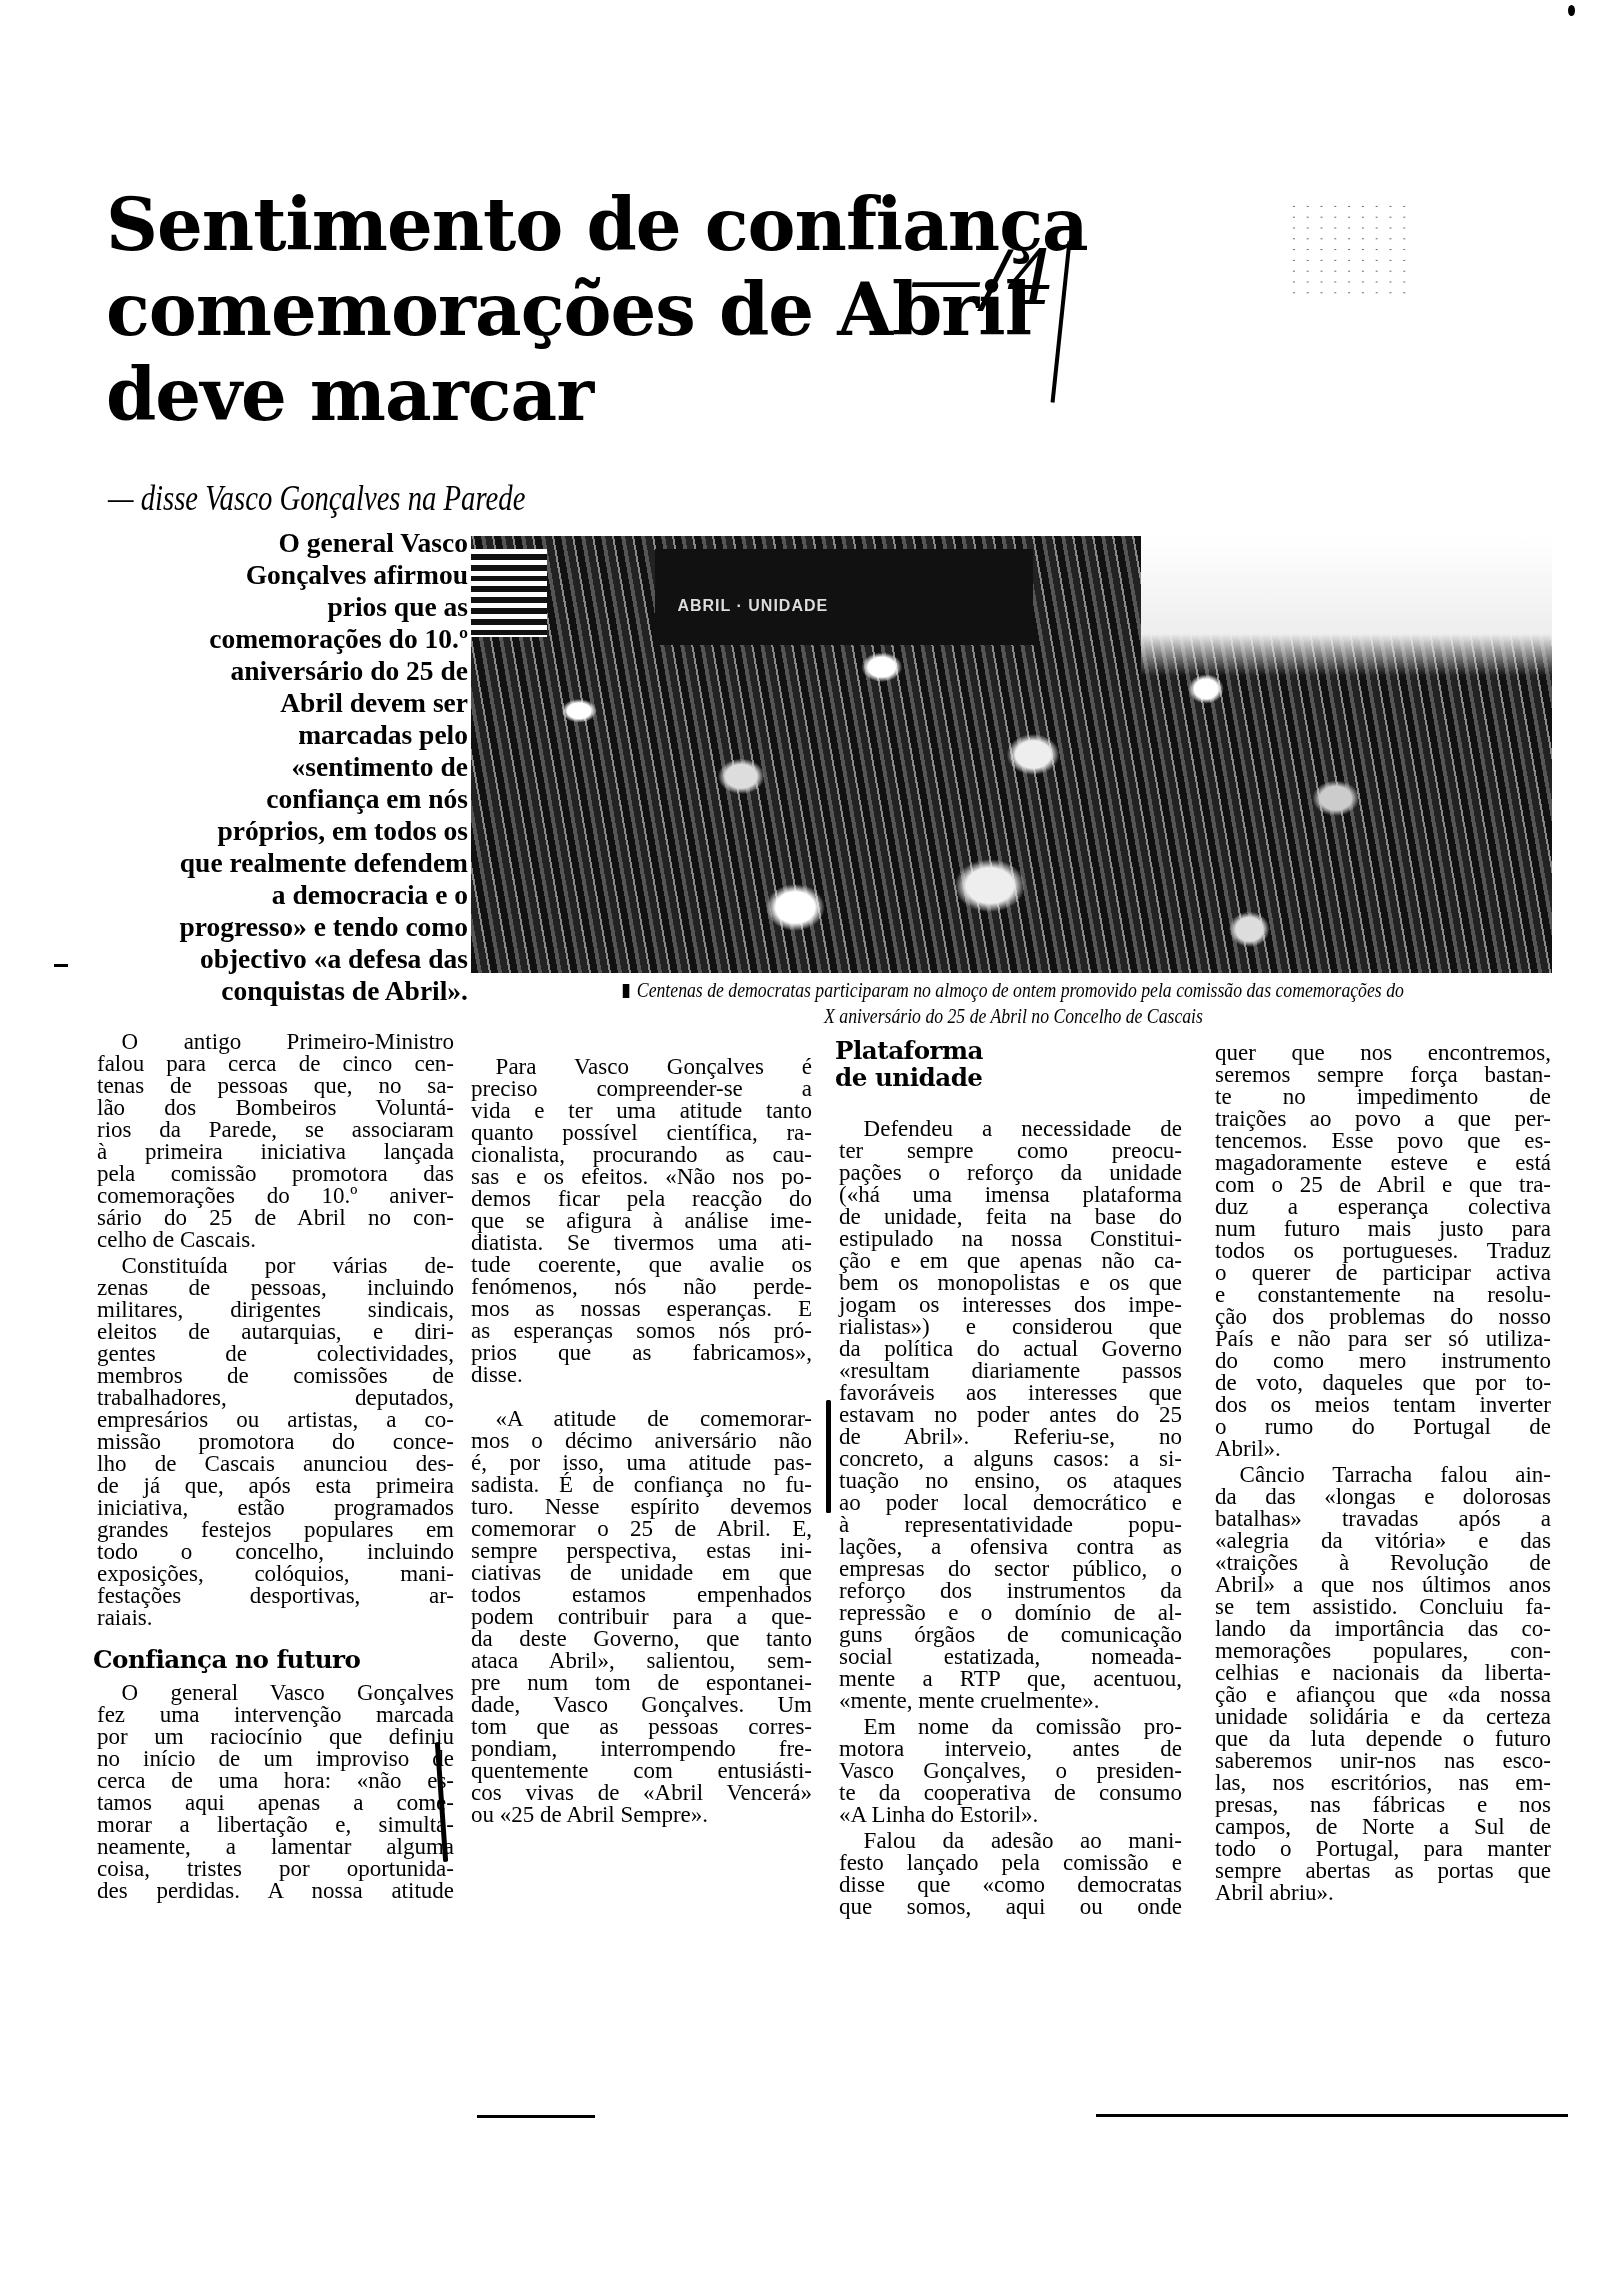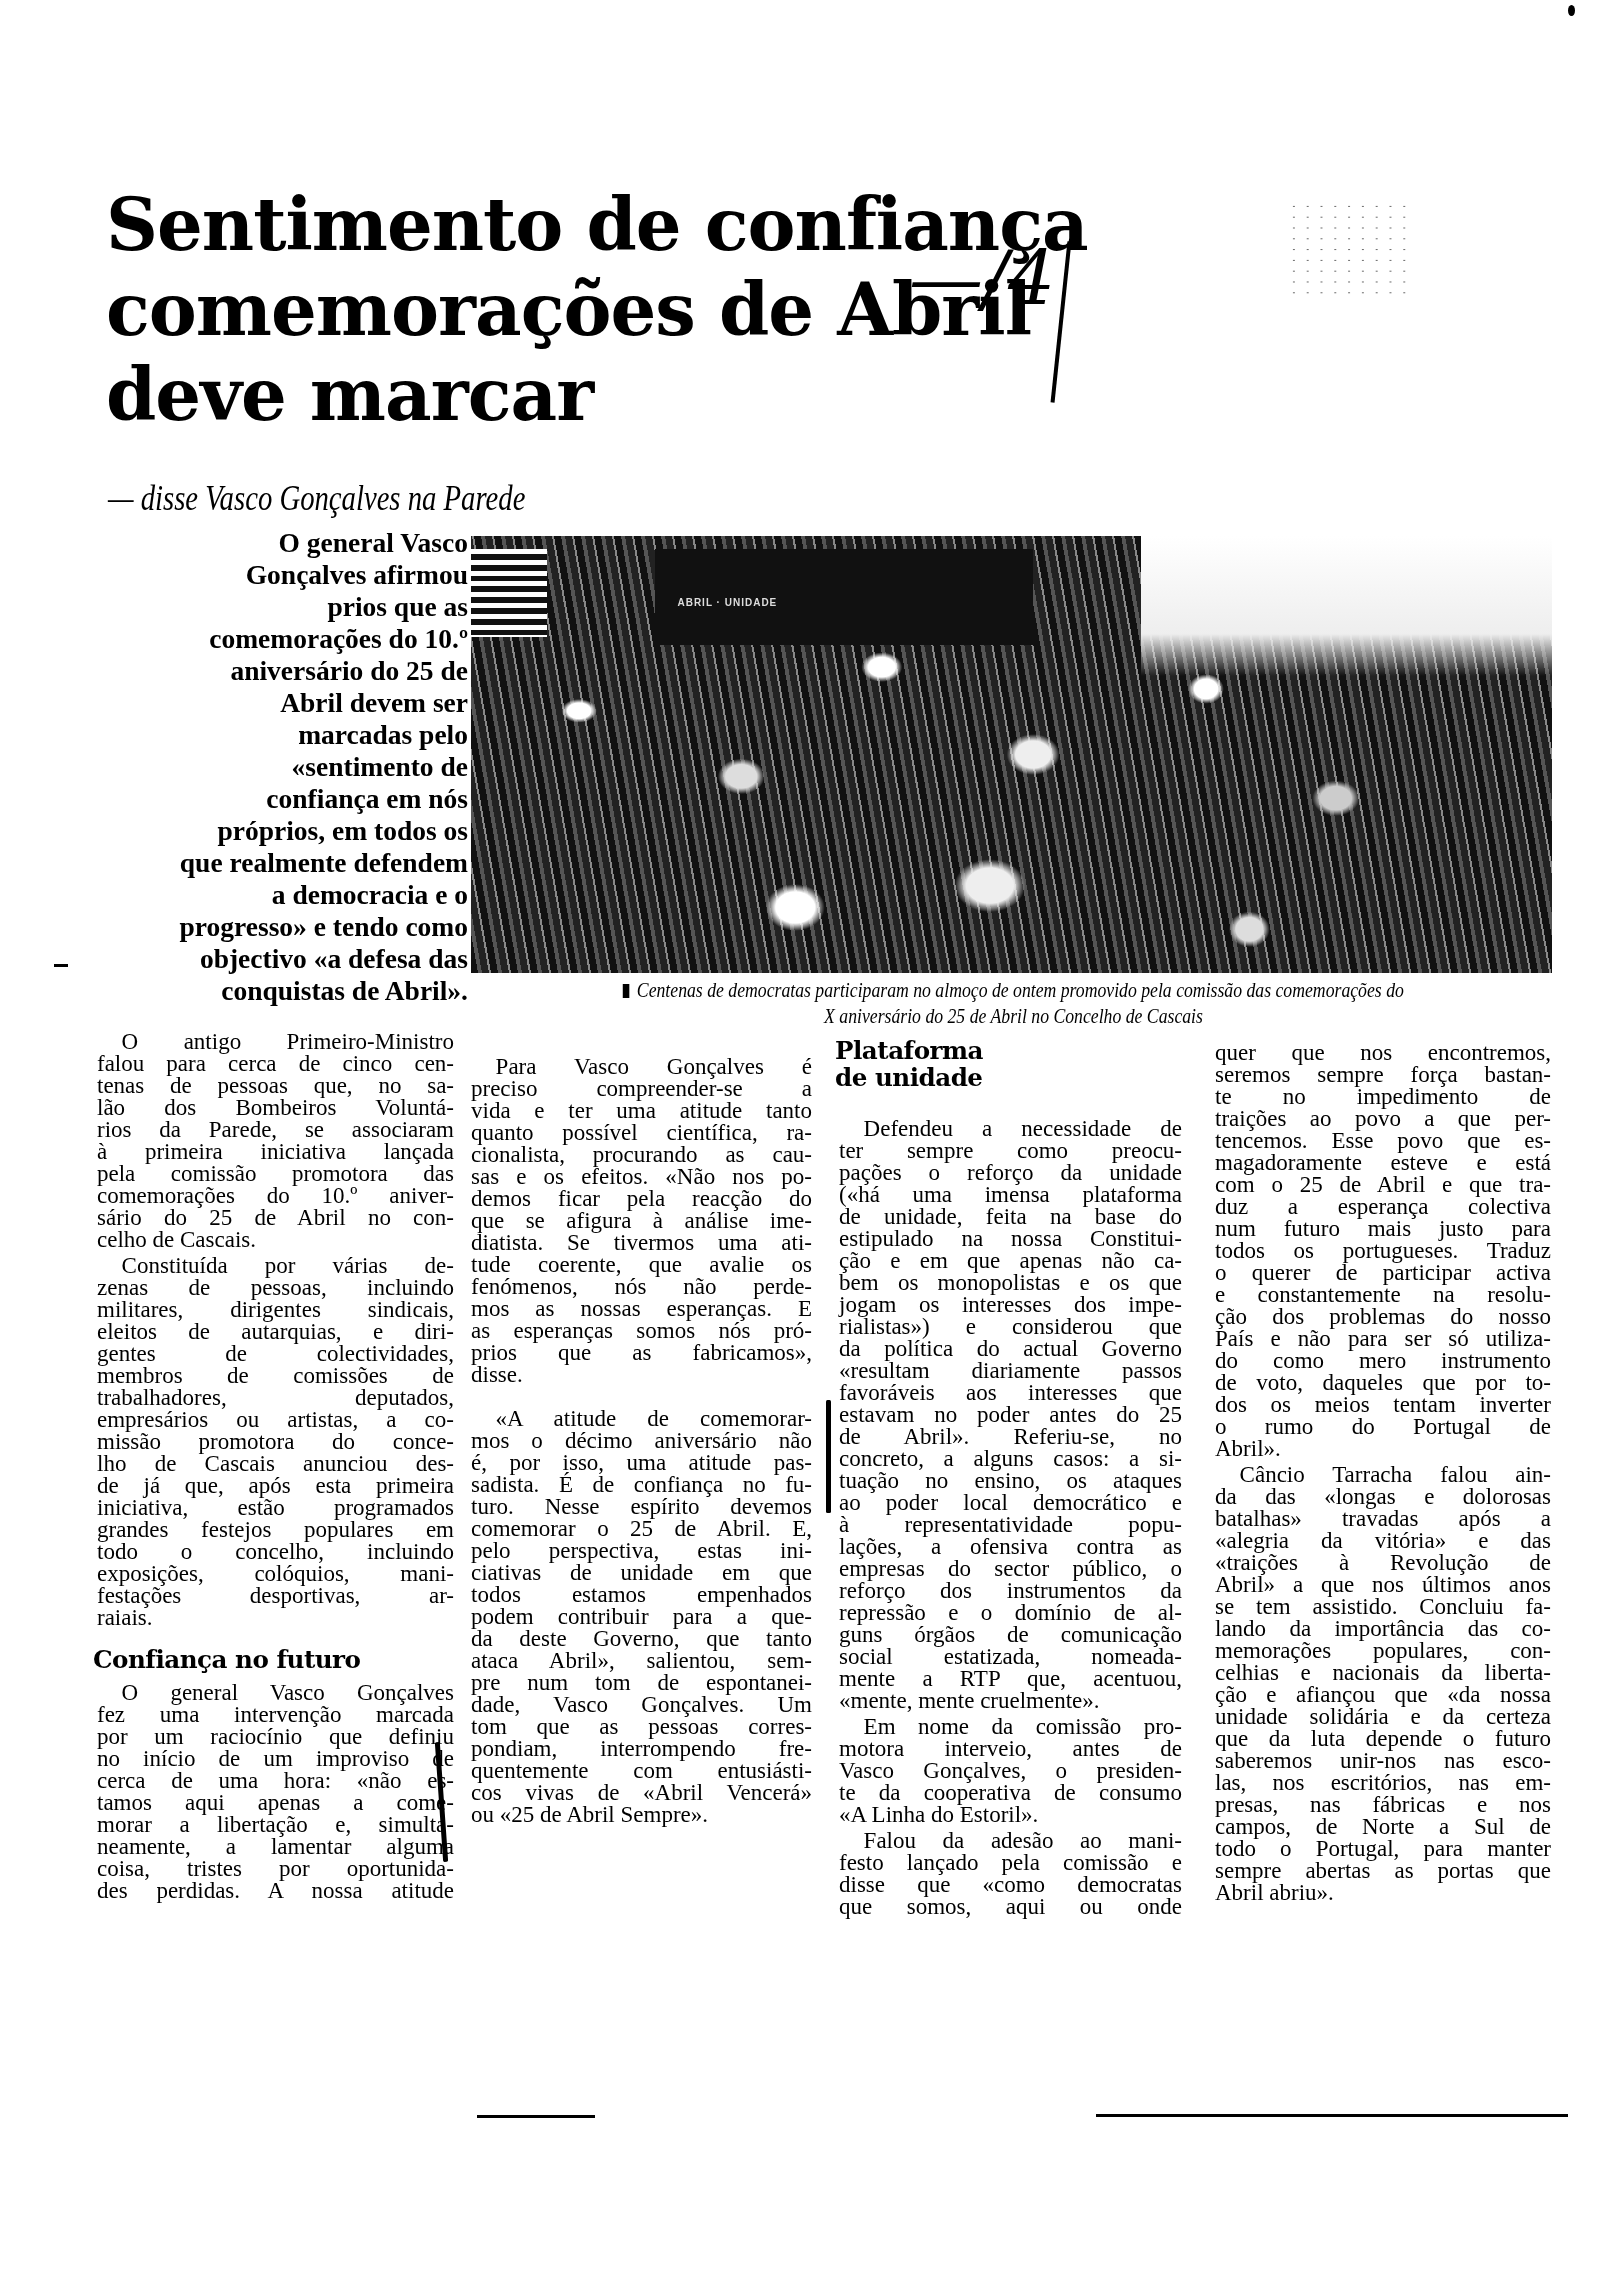--- a/index.html
+++ b/index.html
@@ -27,21 +27,21 @@
       radial-gradient(ellipse 29.5px 24.6px at 68% 35%, #fff 40%, transparent 60%),
       radial-gradient(ellipse 39px 29.5px at 80% 60%, #ccc 40%, transparent 60%),
       radial-gradient(ellipse 49px 39px at 30% 85%, #fff 40%, transparent 60%),
       radial-gradient(ellipse 59px 44px at 48% 80%, #eee 40%, transparent 60%),
       radial-gradient(ellipse 34px 29.5px at 72% 90%, #ddd 40%, transparent 60%),
       repeating-linear-gradient(80deg, #111 0 6.9px, #555 6.9px 10.8px, #222 10.8px 17.7px, #888 17.7px 19.7px),
       #222;
     overflow: hidden; }
   .photo .wall-light { position: absolute; right: 0; top: 0; width: 38%; height: 32%; background: linear-gradient(180deg, #fff 0%, #eee 70%, transparent 100%); }
   .photo .banner { position: absolute; left: 17%; top: 3%; width: 35%; height: 22%; background: #111; }
-  .photo .banner-text { position: absolute; left: 6%; top: 50%; color: #ddd; font-family: "Liberation Sans", sans-serif; font-size: 10px; font-weight: bold; letter-spacing: 1px; }
+  .photo .banner-text { position: absolute; left: 6%; top: 50%; color: #ddd; font-family: "Liberation Sans", sans-serif; font-size: 16px; font-weight: bold; letter-spacing: 1px; }
   .photo .blinds { position: absolute; left: 0; top: 3%; width: 7%; height: 20%; background: repeating-linear-gradient(180deg, #fff 0 4.9px, #111 4.9px 10.8px); }
 
   .caption { position: absolute; left: 479px; top: 978px; width: 1069px; text-align: center; font-family: "Liberation Serif", serif; font-style: italic; font-size: 21.6px; line-height: 25.5px; transform: scaleX(0.82); transform-origin: center top; }
   .caption-bullet { display: inline-block; width: 7.9px; height: 13.8px; background: #000; margin-right: 8.8px; vertical-align: -1px; }
 
   .col { position: absolute; font-family: "Liberation Serif", serif; font-size: 23px; line-height: 22px; }
   .col p { margin: 4px; }
   .col .line { display: block; white-space: nowrap; text-align: justify; text-align-last: justify; }
   .col .line.last { text-align-last: left; }
   .col .indent { padding-left: 24.6px; }
@@ -178,21 +178,21 @@
       <span class="line last">disse.</span>
     </p>
   <span class="gap"></span>
   <p>
       <span class="line indent">«A atitude de comemorar-</span>
       <span class="line">mos o décimo aniversário não</span>
       <span class="line">é, por isso, uma atitude pas-</span>
       <span class="line">sadista. É de confiança no fu-</span>
       <span class="line">turo. Nesse espírito devemos</span>
       <span class="line">comemorar o 25 de Abril. E,</span>
-      <span class="line">pelo perspectiva, estas ini-</span>
+      <span class="line">sempre perspectiva, estas ini-</span>
       <span class="line">ciativas de unidade em que</span>
       <span class="line">todos estamos empenhados</span>
       <span class="line">podem contribuir para a que-</span>
       <span class="line">da deste Governo, que tanto</span>
       <span class="line">ataca Abril», salientou, sem-</span>
       <span class="line">pre num tom de espontanei-</span>
       <span class="line">dade, Vasco Gonçalves. Um</span>
       <span class="line">tom que as pessoas corres-</span>
       <span class="line">pondiam, interrompendo fre-</span>
       <span class="line">quentemente com entusiásti-</span>

